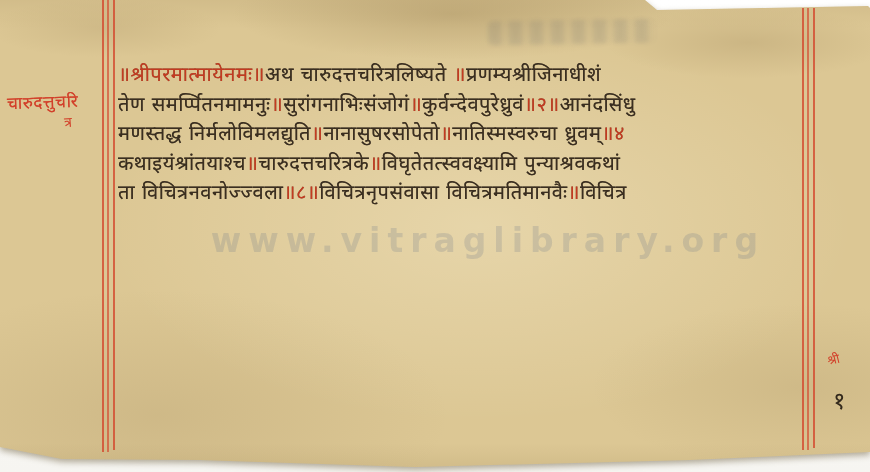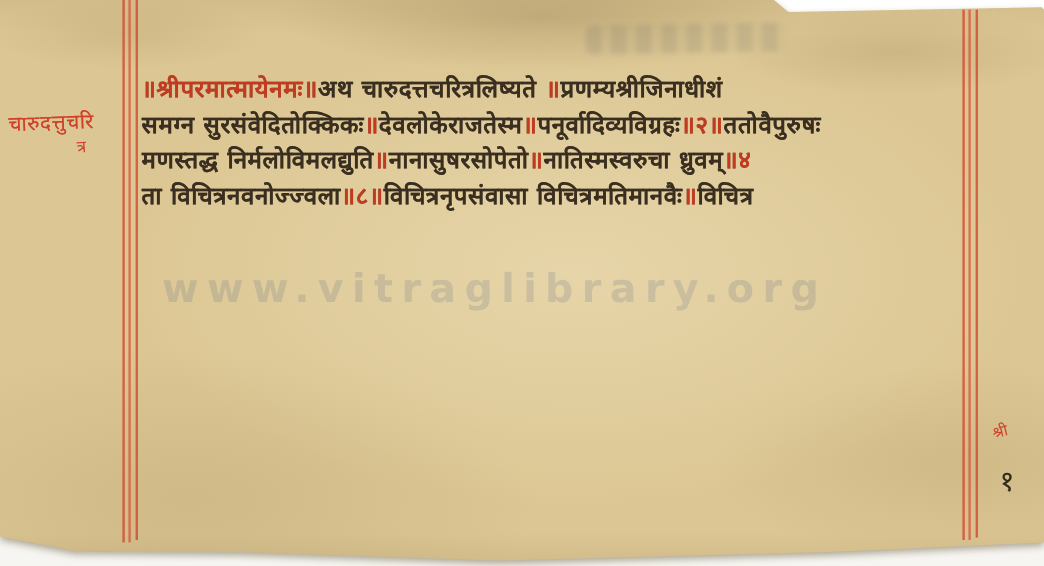--- a/index.html
+++ b/index.html
@@ -20,39 +20,39 @@
       radial-gradient(ellipse 220px 55px at 86% 9%, rgba(145,120,75,.22), transparent 65%),
       radial-gradient(ellipse 180px 45px at 12% 6%, rgba(150,126,80,.18), transparent 65%),
       radial-gradient(ellipse 500px 260px at 55% 48%, rgba(255,246,218,.30), transparent 75%),
       radial-gradient(ellipse 420px 180px at 18% 88%, rgba(125,100,58,.14), transparent 70%),
       radial-gradient(ellipse 300px 120px at 92% 82%, rgba(130,106,62,.14), transparent 70%),
       linear-gradient(180deg, rgba(120,95,50,.10) 0%, rgba(120,95,50,0) 6%, rgba(120,95,50,0) 94%, rgba(120,95,50,.12) 100%);
   }
   .rule{position:absolute;width:2px;background:#d4452c;opacity:.78;}
   .rule.thin{width:1.5px;opacity:.65;}
   .text-block{
-    position:absolute;left:118px;top:60px;width:692px;font-weight:bold;
+    position:absolute;left:118px;top:60px;width:692px;
   }
   .tline{
     height:29.6px;line-height:29.6px;white-space:nowrap;overflow:hidden;
     font-size:20px;letter-spacing:0.5px;color:#3a2e20;
     text-shadow:0 0 .4px rgba(58,46,32,.6);
   }
   .seg-ink{color:#3a2e20;}
   .seg-red{color:#c43a20;}
   .margin-note{
     position:absolute;left:7px;top:90px;color:#d2402a;font-size:17px;
     transform:rotate(-2deg);letter-spacing:0.5px;white-space:nowrap;
     text-shadow:0 0 .5px rgba(210,64,42,.7);
   }
   .margin-note-sub{position:absolute;left:64px;top:112px;color:#d2402a;font-size:14px;transform:rotate(-4deg);}
   .shri-mark{position:absolute;left:827px;top:350px;color:#d2402a;font-size:13px;transform:rotate(-14deg);}
   .folio-number{position:absolute;left:833px;top:383px;color:#33291c;font-size:24px;}
   .watermark{
-    position:absolute;left:135px;top:221px;width:630px;text-align:left;
+    position:absolute;left:135px;top:221px;width:630px;text-align:right;
     font-size:33px;letter-spacing:7px;color:rgba(96,112,134,.20);
     font-weight:bold;pointer-events:none;
   }
   .pencil-smudge{
     position:absolute;left:488px;top:20px;width:168px;height:24px;
     background:repeating-linear-gradient(90deg,
       rgba(88,92,98,.20) 0 13px, rgba(88,92,98,.04) 13px 21px);
     filter:blur(2px);border-radius:5px;transform:rotate(-1deg);opacity:.75;
   }
 </style>
@@ -73,22 +73,23 @@
       <div class="rule thin" style="left:807px;top:8px;height:442px;"></div>
       <div class="rule" style="left:813px;top:8px;height:440px;"></div>
 
       <div class="watermark">www.vitraglibrary.org</div>
 
       <div class="margin-note">चारुदत्तुचरि</div>
       <div class="margin-note-sub">त्र</div>
 
       <div class="text-block">
           <div class="tline"><span class="seg-red">॥श्रीपरमात्मायेनमः॥</span><span class="seg-ink">अथ चारुदत्तचरित्रलिष्यते </span><span class="seg-red">॥</span><span class="seg-ink">प्रणम्यश्रीजिनाधीशं</span></div>
-          <div class="tline"><span class="seg-ink">समग्न सुरसंवेदितोक्किकः</span><span class="seg-red">॥</span><span class="seg-ink">देवलोकेराजतेस्म</span><span class="seg-red">॥</span><span class="seg-ink">पनूर्वादिव्यविग्रहः</span><span class="seg-red">॥२॥</span><span class="seg-ink">ततोवैपुरुषः</span></div>
+          <div class="tline"><span class="seg-ink">तेण समर्प्पितनमामनुः</span><span class="seg-red">॥</span><span class="seg-ink">सुरांगनाभिःसंजोगं</span><span class="seg-red">॥</span><span class="seg-ink">कुर्वन्देवपुरेध्रुवं</span><span class="seg-red">॥२॥</span><span class="seg-ink">आनंदसिंधु</span></div>
           <div class="tline"><span class="seg-ink">मणस्तद्ध निर्मलोविमलद्युति</span><span class="seg-red">॥</span><span class="seg-ink">नानासुषरसोपेतो</span><span class="seg-red">॥</span><span class="seg-ink">नातिस्मस्वरुचा ध्रुवम्</span><span class="seg-red">॥४</span></div>
+          <div class="tline"><span class="seg-ink">कथाइयंश्रांतयाश्च</span><span class="seg-red">॥</span><span class="seg-ink">चारुदत्तचरित्रके</span><span class="seg-red">॥</span><span class="seg-ink">विघृतेतत्स्ववक्ष्यामि पुन्याश्रवकथां</span></div>
           <div class="tline"><span class="seg-ink">ता विचित्रनवनोज्ज्वला</span><span class="seg-red">॥८॥</span><span class="seg-ink">विचित्रनृपसंवासा विचित्रमतिमानवैः</span><span class="seg-red">॥</span><span class="seg-ink">विचित्र</span></div>
         </div>
 
       <div class="shri-mark">श्री</div>
       <div class="folio-number">१</div>
 
     </div>
   </div>
 </div>
 

